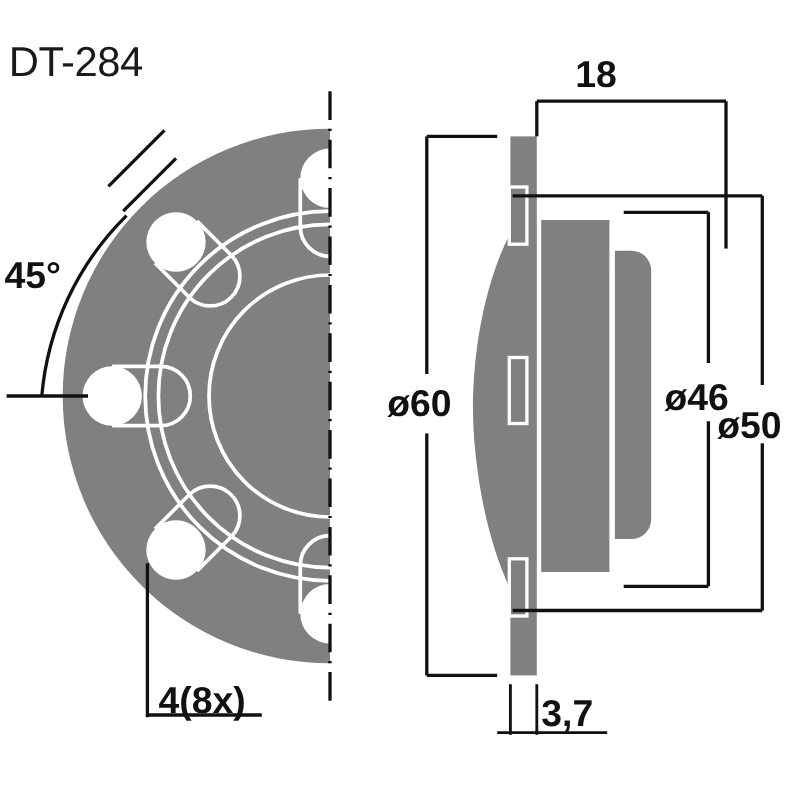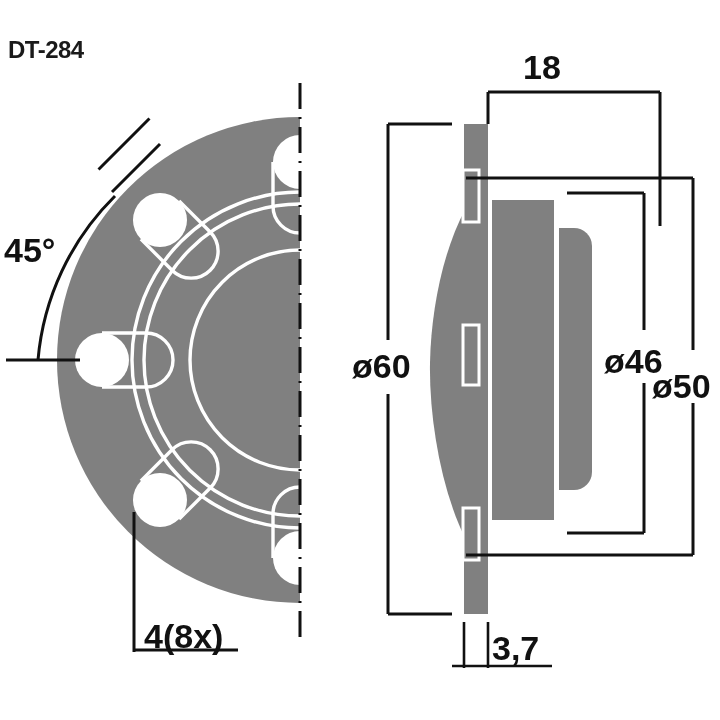--- a/index.html
+++ b/index.html
@@ -12,22 +12,22 @@
     width: 720px;
     height: 720px;
     background: #ffffff;
     font-family: "Liberation Sans", sans-serif;
     overflow: hidden;
   }
   #title {
     position: absolute;
     left: 8px;
     top: 36px;
-    font-size: 24px;
-    font-weight: bold;
+    font-size: 38px;
+    font-weight: normal;
     letter-spacing: -0.5px;
     color: #1a1a1a;
     font-family: "Liberation Sans", sans-serif;
   }
   svg#drawing {
     position: absolute;
     left: 0;
     top: 0;
   }
   .dimtext {

